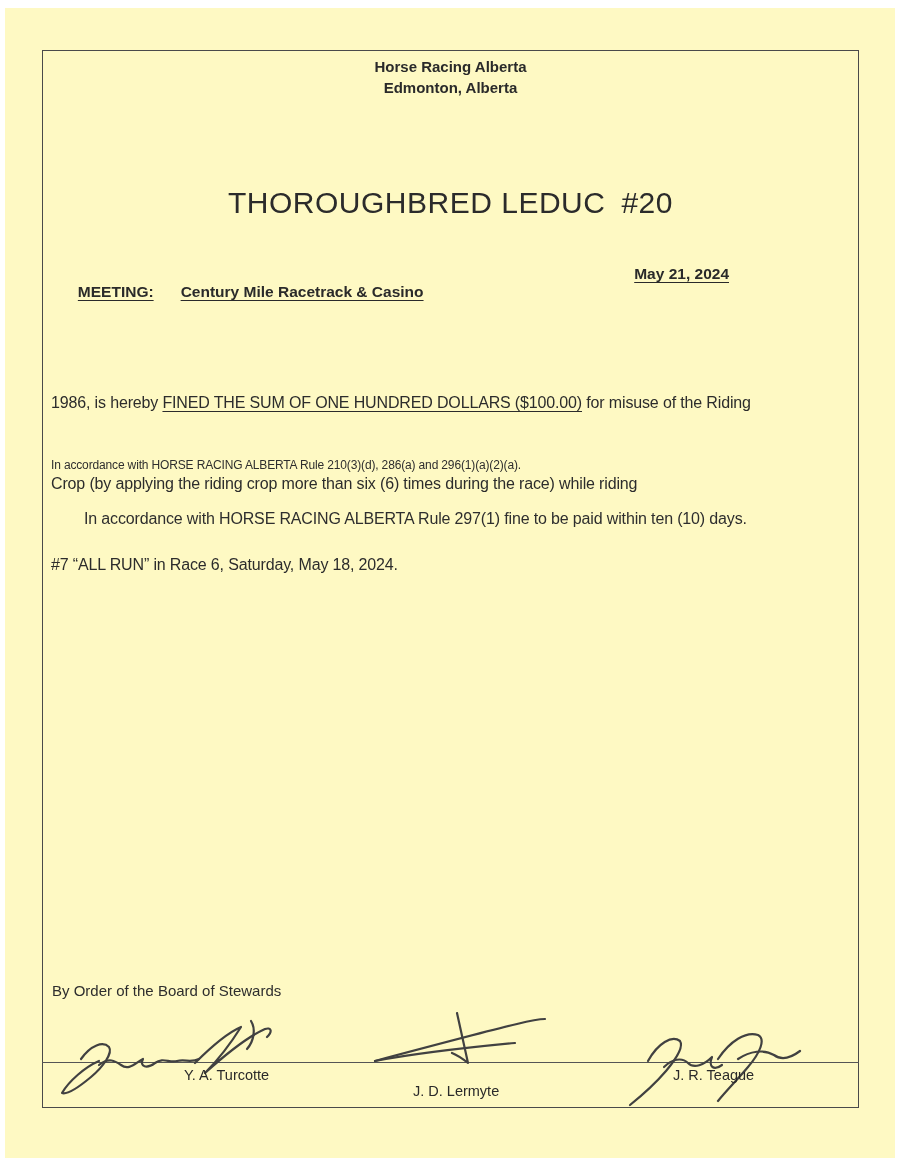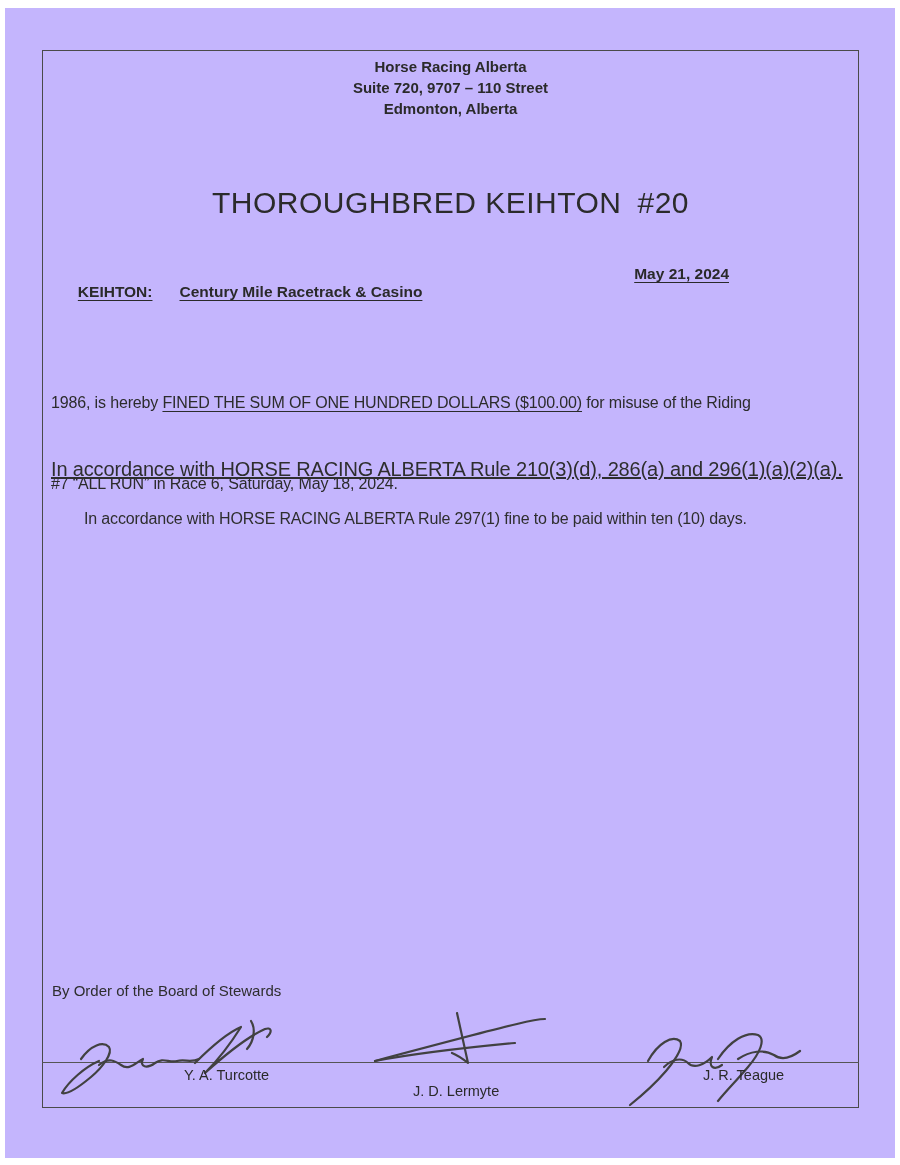--- a/index.html
+++ b/index.html
@@ -4,21 +4,21 @@
 <style>
   html,body{margin:0;padding:0;}
   body{
     width:900px;height:1165px;position:relative;overflow:hidden;
     background:#ffffff;
     font-family:"Liberation Sans","DejaVu Sans",sans-serif;
     color:#2e2e2e;
   }
   .paper{
     position:absolute;left:5px;top:8px;width:890px;height:1150px;
-    background:#c4b5fd;
+    background:#fef9c3;
   }
   .frame{
     position:absolute;left:37px;top:42px;width:815px;height:1056px;
     border:1.5px solid #4a4a4a;
   }
   .header-block{
     position:absolute;top:5px;left:0;right:0;text-align:center;
     font-weight:700;font-size:15px;line-height:21px;color:#2a2a2a;
   }
   .title-row{
@@ -36,57 +36,57 @@
     text-decoration:underline;
     text-decoration-thickness:1.4px;
     text-underline-offset:3px;
     text-align:right;
   }
   .ruling{
     position:absolute;top:284px;left:8px;
     font-size:16px;line-height:27px;letter-spacing:-0.15px;
     white-space:pre;color:#2c2c2c;
   }
-  .rule-cite1{position:absolute;top:407px;left:8px;font-size:20px;letter-spacing:-0.15px;white-space:pre;text-decoration:underline;}
+  .rule-cite1{position:absolute;top:407px;left:8px;font-size:12px;letter-spacing:-0.15px;white-space:pre;}
   .rule-cite2{position:absolute;top:459px;left:8px;font-size:16px;letter-spacing:-0.15px;white-space:pre;margin-left:33px;}
   .by-order{position:absolute;top:931px;left:9px;font-size:15px;}
   .sig-line{position:absolute;top:1011px;left:-1px;width:817px;border-top:1.3px solid #555;}
   .sig-name{position:absolute;top:1016px;font-size:14.5px;color:#2a2a2a;}
   .sig-name-1{left:96px;margin-left:45px;}
   .sig-name-2{left:370px;margin-top:16px;}
-  .sig-name-3{left:660px;text-align:center;}
+  .sig-name-3{left:630px;text-align:center;}
   .sig-svg{position:absolute;}
   .sig-svg path{fill:none;stroke:#414141;stroke-width:2.2;stroke-linecap:round;stroke-linejoin:round;}
   .sig-svg-1{left:14px;top:968px;width:228px;height:80px;}
   .sig-svg-2{left:322px;top:958px;width:185px;height:58px;}
   .sig-svg-3{left:577px;top:970px;width:190px;height:90px;}
 </style>
 </head>
 <body>
 
 <div class="paper">
   <div class="frame">
 
     <div class="header-block">
       <div>Horse Racing Alberta</div>
-      <div>Suite 720, 9707 – 110 Street</div>
       <div>Edmonton, Alberta</div>
     </div>
 
     <div class="title-row">
-      <span>THOROUGHBRED KEIHTON</span><span class="title-num">#20</span>
+      <span>THOROUGHBRED LEDUC</span><span class="title-num">#20</span>
     </div>
 
     <div class="meeting-row">
-      <span class="u">KEIHTON:</span><span class="u meeting-venue">Century Mile Racetrack &amp; Casino</span>
+      <span class="u">MEETING:</span><span class="u meeting-venue">Century Mile Racetrack &amp; Casino</span>
       <span class="u meeting-date">May 21, 2024</span>
     </div>
 
     <div class="ruling">
       <div><span>1986, is hereby </span><span class="u">FINED THE SUM OF ONE HUNDRED DOLLARS ($100.00)</span><span> for misuse of the Riding</span></div>
+      <div><span>Crop (by applying the riding crop more than six (6) times during the race) while riding</span></div>
       <div><span>#7 “ALL RUN” in Race 6, Saturday, May 18, 2024.</span></div>
     </div>
 
     <div class="rule-cite1">In accordance with HORSE RACING ALBERTA Rule 210(3)(d), 286(a) and 296(1)(a)(2)(a).</div>
     <div class="rule-cite2">In accordance with HORSE RACING ALBERTA Rule 297(1) fine to be paid within ten (10) days.</div>
 
     <div class="by-order">By Order of the Board of Stewards</div>
 
     <div class="sig-line"></div>
 

